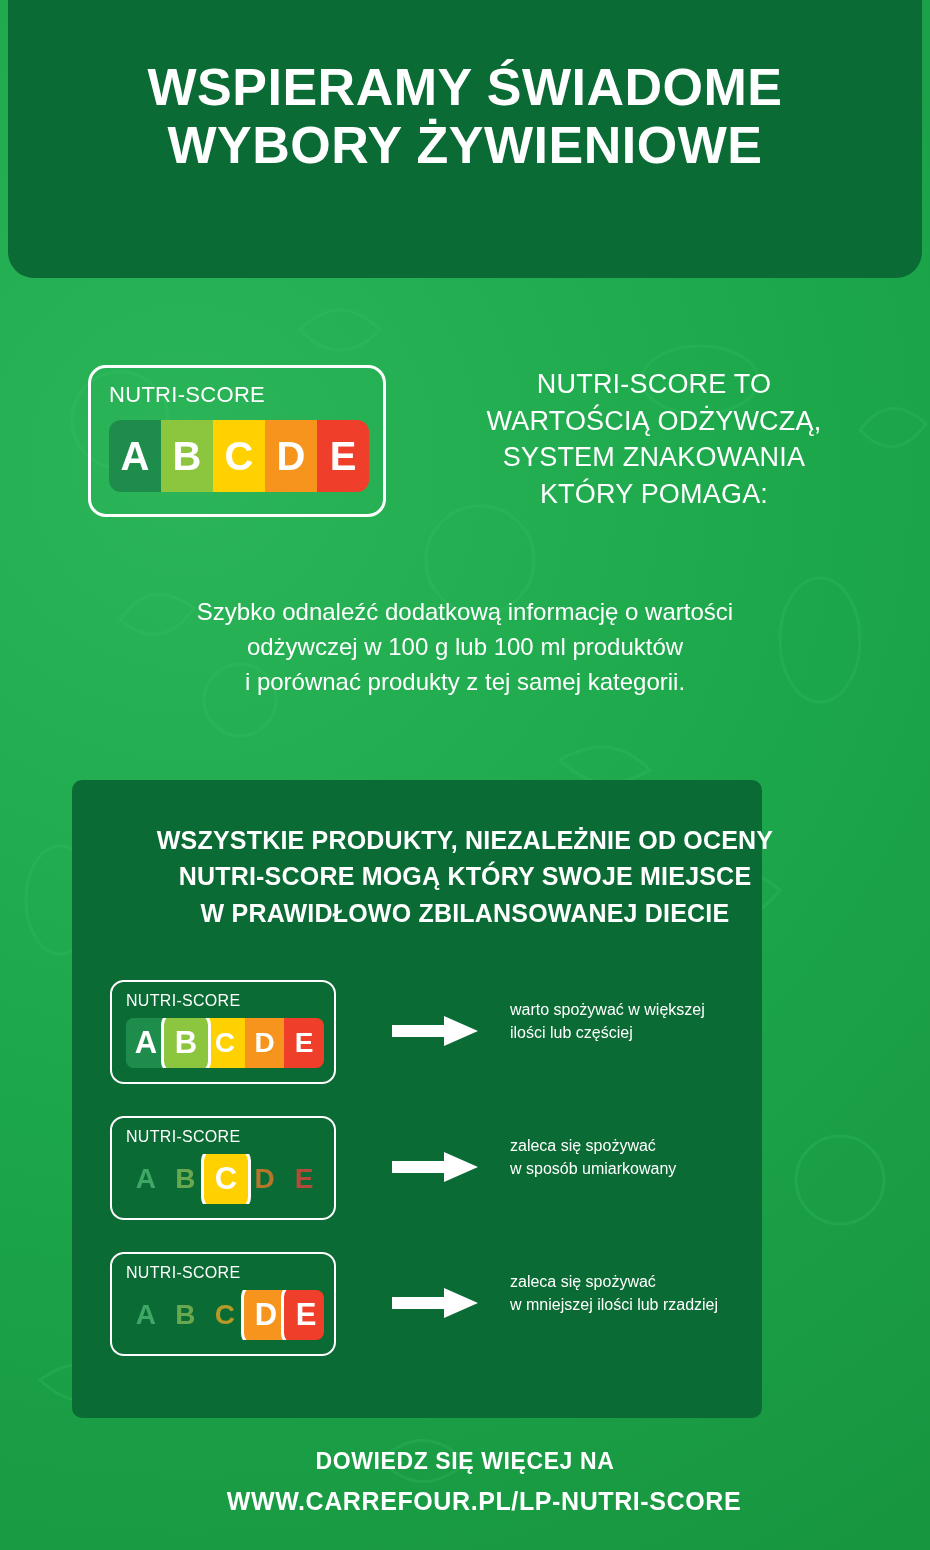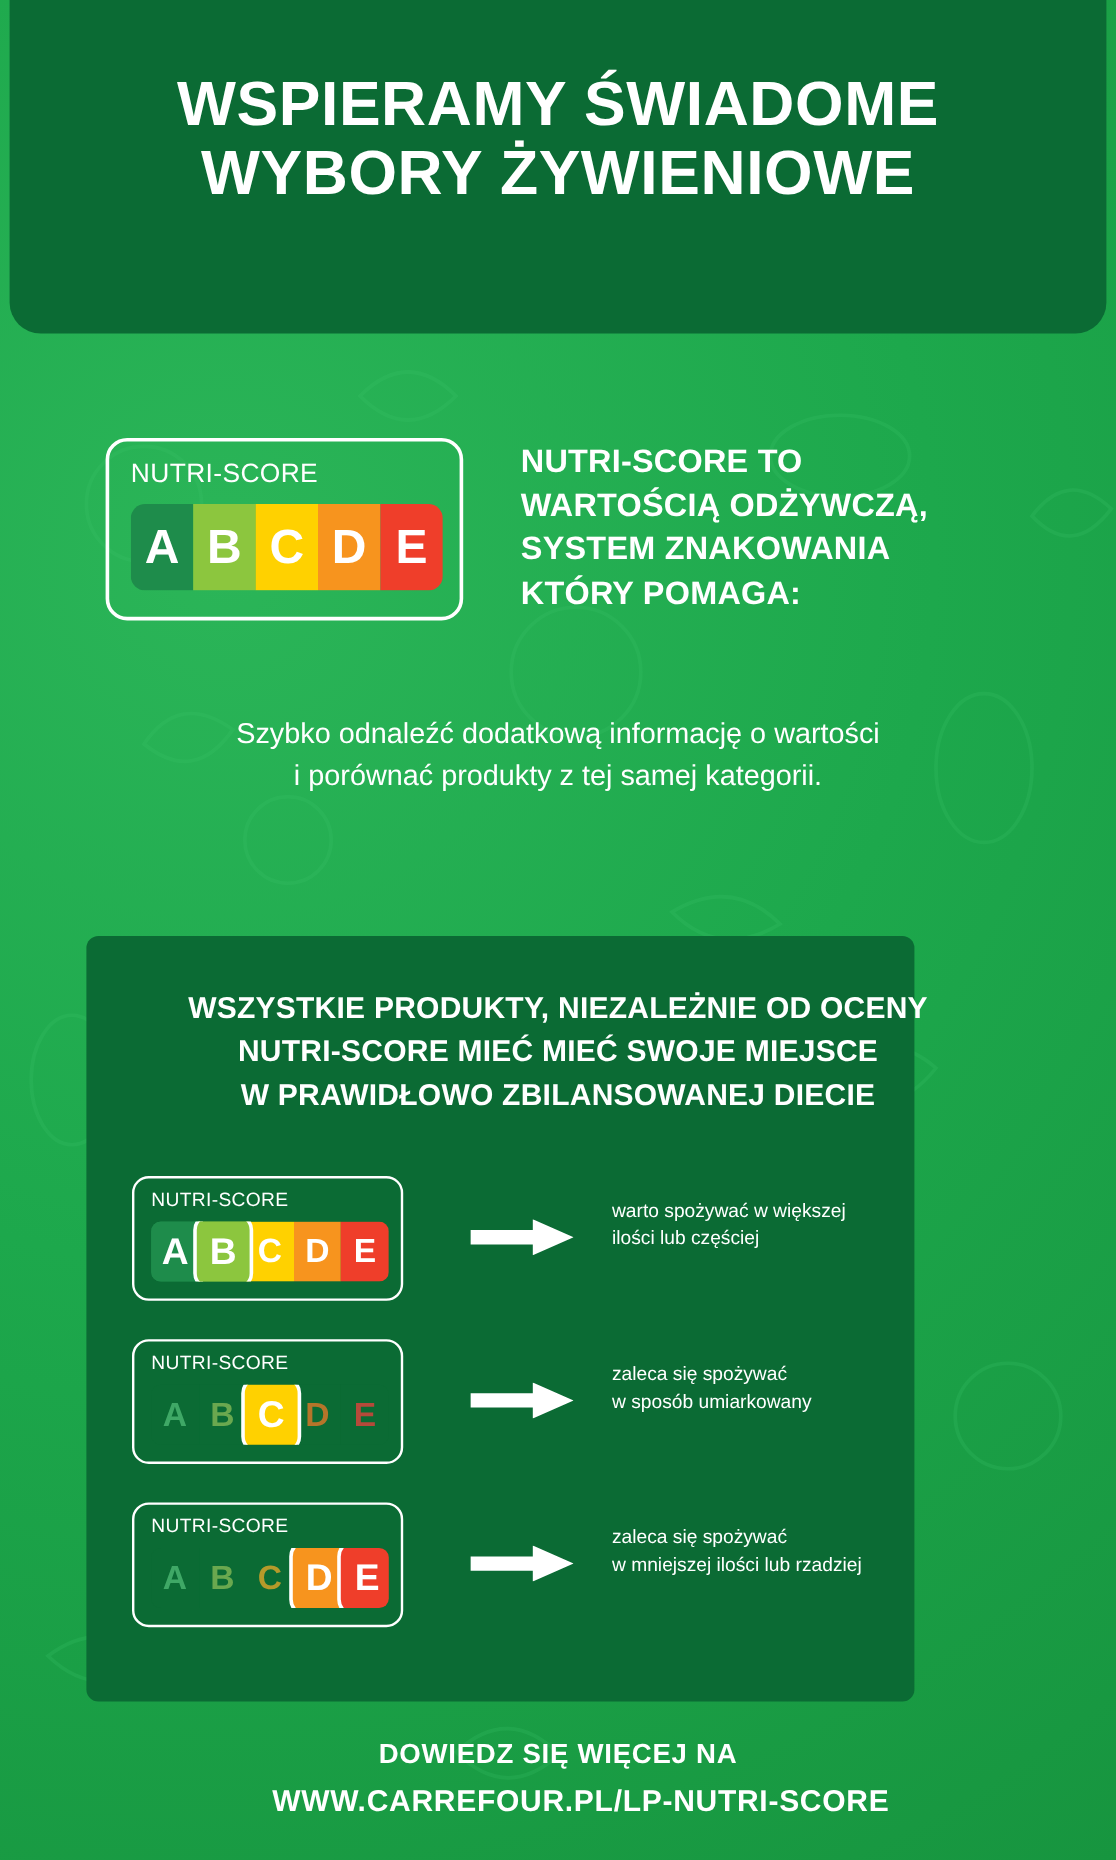--- a/index.html
+++ b/index.html
@@ -75,23 +75,24 @@
   .intro-badge { top: 5px; left: 88px; width: 298px; height: 152px; padding: 14px 18px 0 18px; }
   .intro-badge .ns-label { font-size: 22px; }
   .intro-badge .ns-row { margin-top: 12px; border-radius: 12px; overflow: hidden; width: 260px; height: 72px; }
   .intro-badge .ns-cell { width: 52px; height: 72px; font-size: 40px; }
   .intro-text {
     position: absolute;
     top: 6px; left: 434px;
     width: 440px;
     color: #ffffff;
     font-size: 27px;
-    font-weight: 700;
+    font-weight: 400;
     line-height: 1.36;
     letter-spacing: 0.2px;
+    text-align: center;
   }
   .para {
     position: absolute;
     top: 595px; left: 0; width: 930px;
     text-align: center;
     color: #ffffff;
     font-size: 24px;
     line-height: 1.45;
     font-weight: 400;
   }
@@ -215,27 +216,28 @@
     <div class="intro-text">
       <div>NUTRI-SCORE TO</div>
       <div>WARTOŚCIĄ ODŻYWCZĄ,</div>
       <div>SYSTEM ZNAKOWANIA</div>
       <div>KTÓRY POMAGA:</div>
     </div>
   </div>
 
   <div class="para">
     <div>Szybko odnaleźć dodatkową informację o wartości</div>
+    <div>odżywczej w 100 g lub 100 ml produktów</div>
     <div>i porównać produkty z tej samej kategorii.</div>
   </div>
 
   <div class="card">
     <div class="card-title">
       <div>WSZYSTKIE PRODUKTY, NIEZALEŻNIE OD OCENY</div>
-      <div>NUTRI-SCORE MIEĆ MIEĆ SWOJE MIEJSCE</div>
+      <div>NUTRI-SCORE MOGĄ KTÓRY SWOJE MIEJSCE</div>
       <div>W PRAWIDŁOWO ZBILANSOWANEJ DIECIE</div>
     </div>
 
     <div class="row-item" style="top:200px">
       <div class="row-badge">
         <div class="ns-label">NUTRI-SCORE</div>
         <div class="ns-row">
           <div class="ns-cell" style="background:#1e8c4b">A</div>
           <div class="ns-cell" style="background:#8cc63e">B</div>
           <div class="ns-cell" style="background:#ffd100">C</div>

